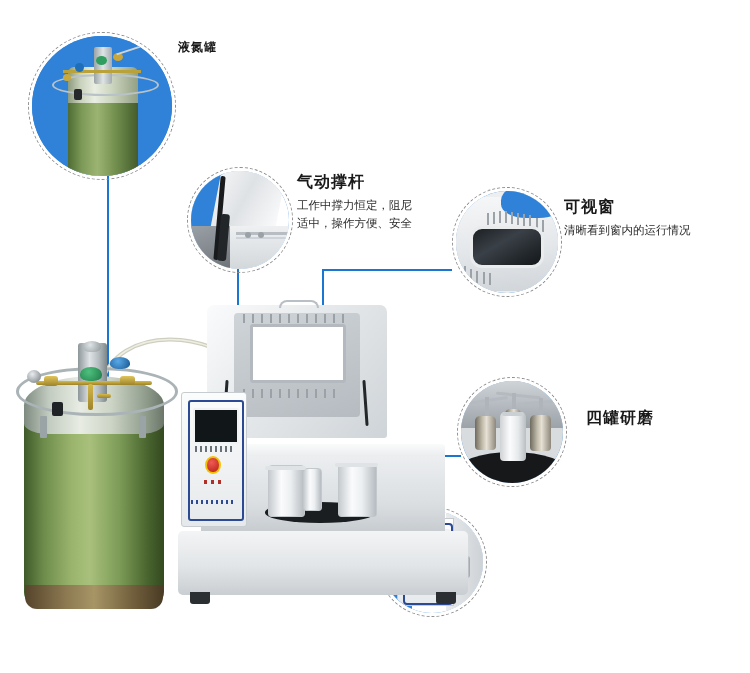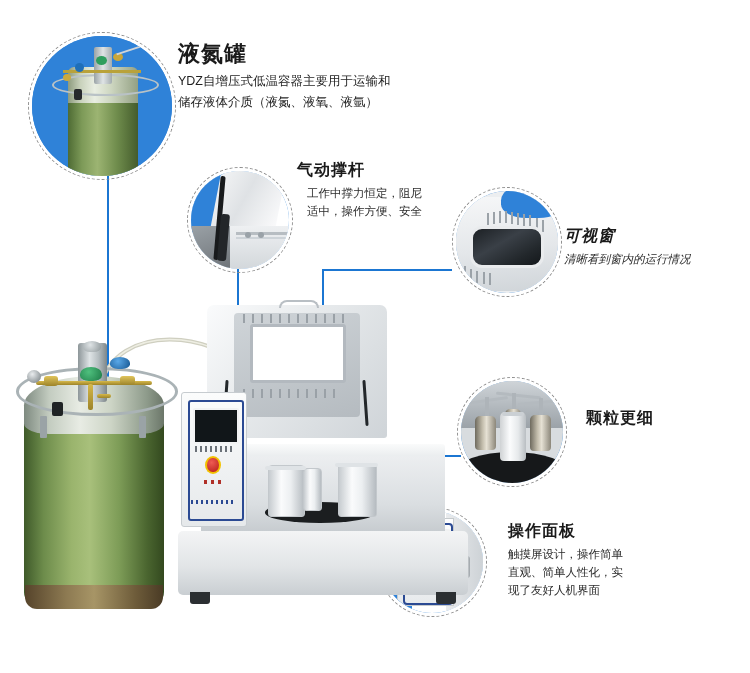--- a/index.html
+++ b/index.html
@@ -29,21 +29,21 @@
     overflow:hidden;position:relative;
     background:#2f82d8;
   }
 
   
   .callout{position:absolute;}
   .callout .title{
     font-size:16px;color:#1a1a1a;font-weight:bold;
     letter-spacing:1px;line-height:1.25;white-space:nowrap;
   }
-  .callout .title.big{font-size:22px;}
+  .callout .title.big{font-size:12px;}
   .callout .desc{
     font-size:11.5px;color:#2b2b2b;line-height:1.55;
     margin-top:3px;
   }
   .callout .desc.lead{font-size:12.5px;line-height:1.75;color:#1f1f1f;}
 
   
   .ln-bg{position:absolute;inset:0;background:#2f82d8;}
   .ln-tank{
     position:absolute;left:26%;top:22%;width:50%;height:78%;
@@ -311,55 +311,43 @@
         <div class="cp-estop"></div>
         <div class="cp-txt"></div>
         <div class="cp-logo"></div>
       </div>
       <div class="cp-handle"></div>
     </div>
   </div>
 
   <div class="callout" style="left:178px;top:40px;">
     <div class="title big">液氮罐</div>
-    <div class="desc lead">
-      <div>YDZ自增压式低温容器主要用于运输和</div>
-      <div>储存液体介质（液氮、液氧、液氩）</div>
-    </div>
-  </div>
-
-  <div class="callout" style="left:297px;top:160px;">
+  </div>
+
+  <div class="callout" style="left:297px;top:172px;">
     <div class="title">气动撑杆</div>
-    <div class="desc" style="margin-left:10px;margin-top:5px;">
+    <div class="desc" style="margin-top:5px;">
       <div>工作中撑力恒定，阻尼</div>
       <div>适中，操作方便、安全</div>
     </div>
   </div>
 
-  <div class="callout" style="left:564px;top:226px;font-style:italic;">
+  <div class="callout" style="left:564px;top:197px;">
     <div class="title">可视窗</div>
     <div class="desc" style="margin-top:5px;">
       <div>清晰看到窗内的运行情况</div>
     </div>
   </div>
 
   <div class="callout" style="left:586px;top:408px;">
-    <div class="title">颗粒更细</div>
+    <div class="title">四罐研磨</div>
     <div class="desc" style="margin-top:5px;">
     </div>
   </div>
 
-  <div class="callout" style="left:508px;top:521px;">
-    <div class="title">操作面板</div>
-    <div class="desc" style="margin-top:5px;">
-      <div>触摸屏设计，操作简单</div>
-      <div>直观、简单人性化，实</div>
-      <div>现了友好人机界面</div>
-    </div>
-  </div>
 
   <svg id="hose" style="left:85px;top:320px;width:180px;height:90px;" viewBox="0 0 180 90">
     <path d="M14,72 C20,36 52,16 96,20 C132,24 150,40 168,52" fill="none" stroke="#cfcfc0" stroke-width="4" stroke-linecap="round"></path>
     <path d="M14,72 C20,36 52,16 96,20 C132,24 150,40 168,52" fill="none" stroke="#eeeee3" stroke-width="1.6" stroke-linecap="round"></path>
   </svg>
 
   <div id="bigtank" style="left:14px;top:338px;width:160px;height:268px;">
     <div class="bt-body"></div>
     <div class="bt-shoulder"></div>
     <div class="bt-bottom"></div>

